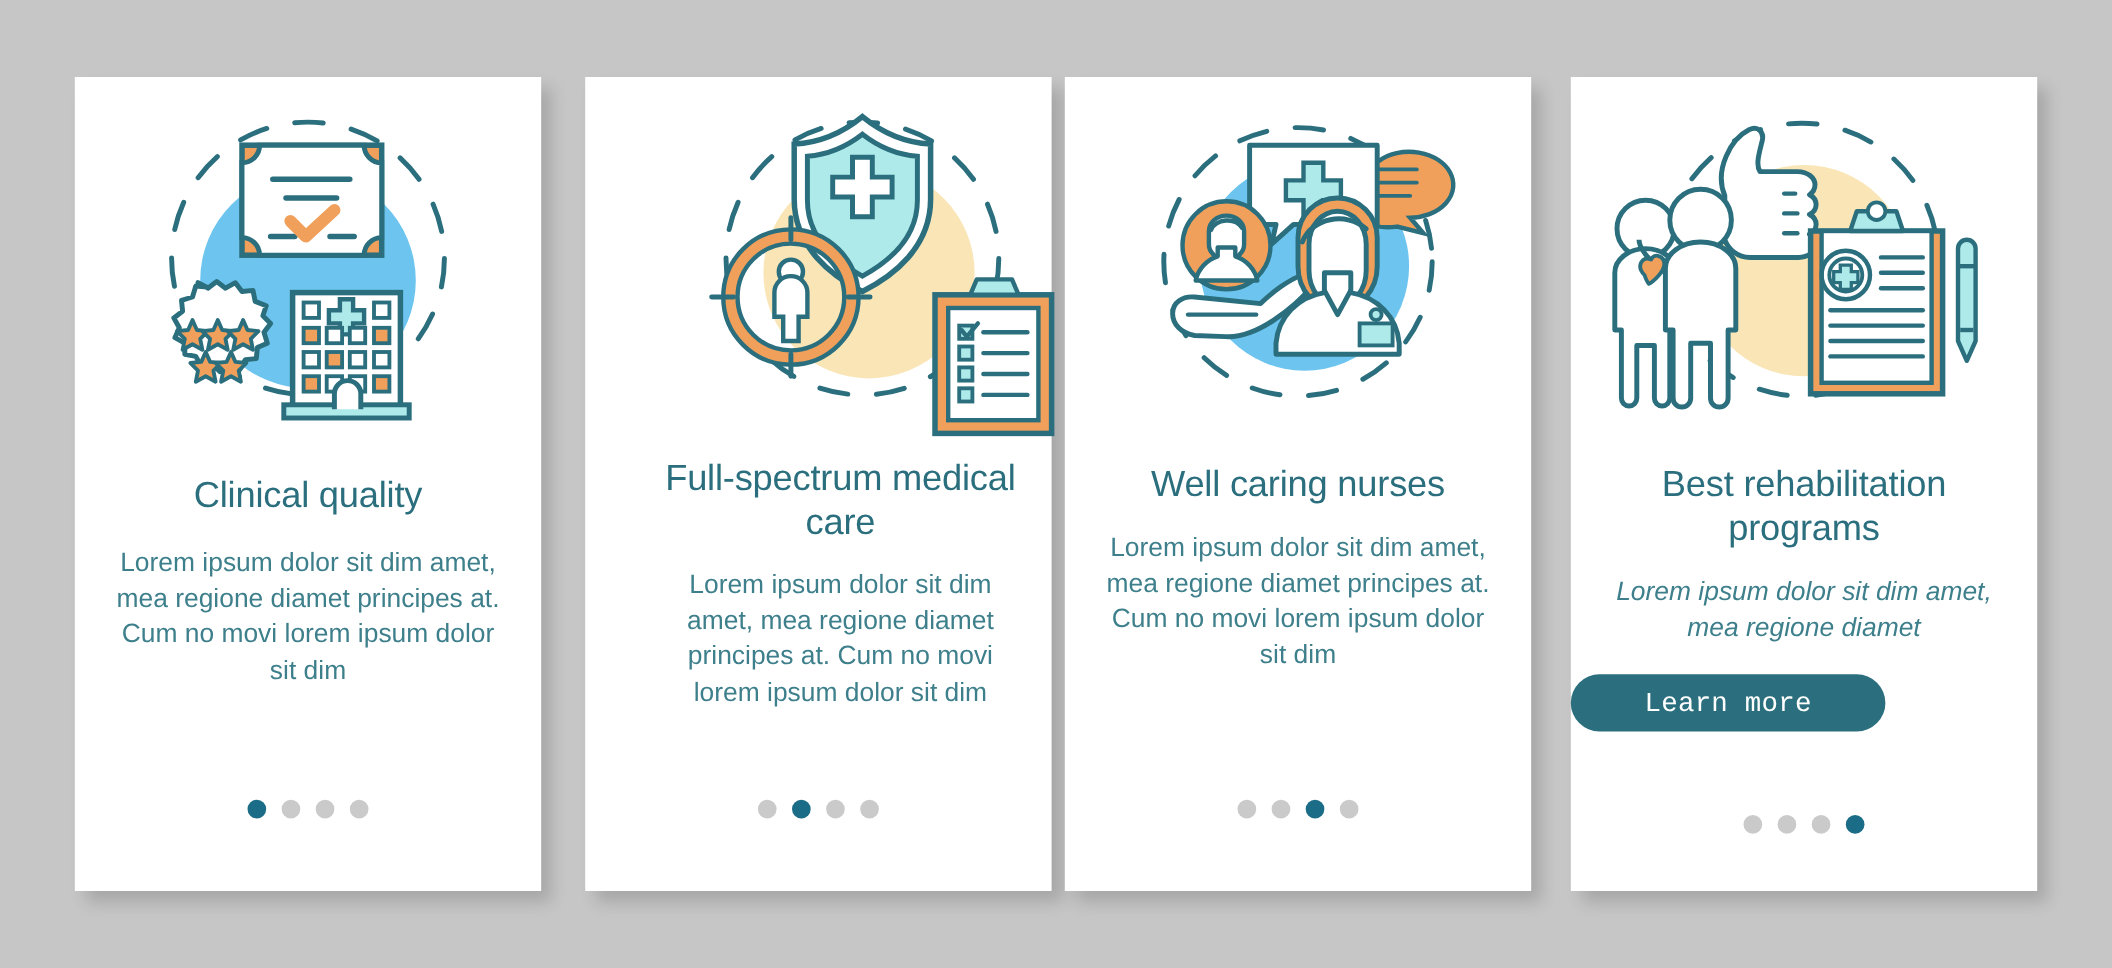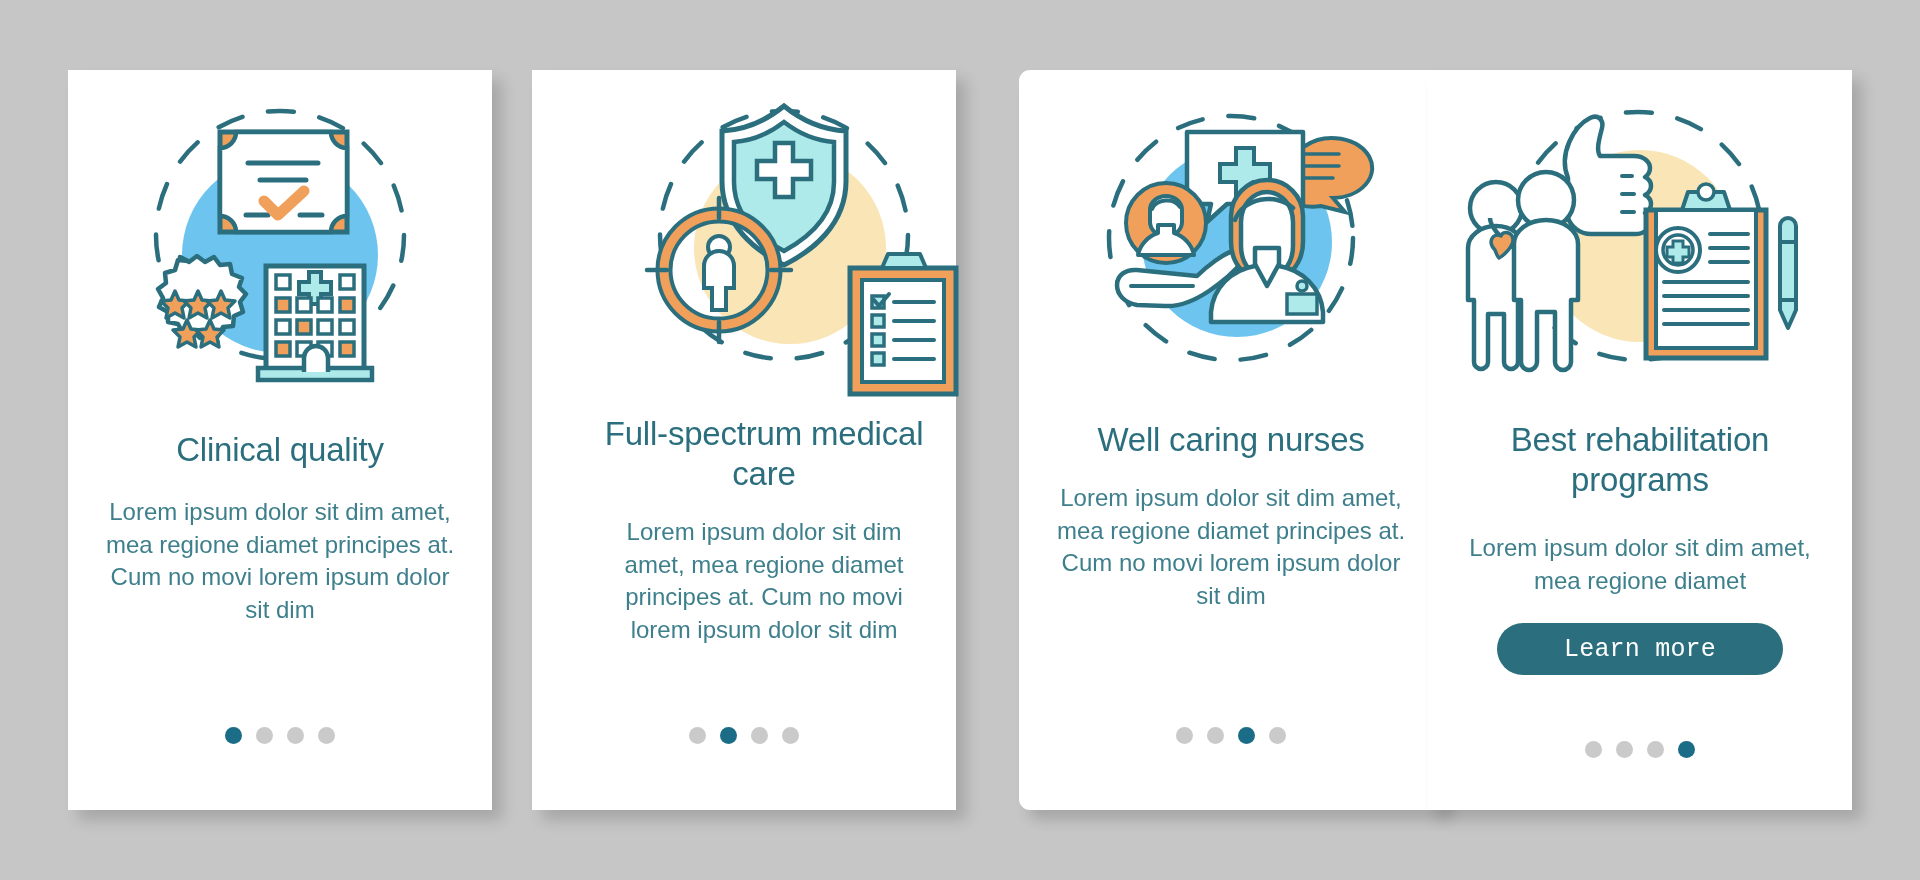--- a/index.html
+++ b/index.html
@@ -15,25 +15,24 @@
   }
   .card{
     position:absolute;
     top:70px;
     width:424px;
     height:740px;
     background:#ffffff;
     box-shadow: 10px 10px 14px rgba(0,0,0,0.16);
     display:flex;
     flex-direction:column;
-    align-items:center;
   }
   .card.c1{ left:68px; }
   .card.c2{ left:532px;padding-left:40px; }
-  .card.c3{ left:1019px;border-radius:11px; }
+  .card.c3{ left:968px; }
   .card.c4{ left:1428px; }
 
   .illus{
     width:100%;
     height:330px;
     position:relative;
     flex:0 0 auto;
   }
   .illus svg{ display:block; position:absolute; left:0; top:0; }
 
@@ -55,21 +54,21 @@
     color:#3e7f8c;
     font-size:24px;
     line-height:32.5px;
     text-align:center;
     padding:0 30px;
     font-weight:400;
   }
   .c1 .body{ margin-top:26px; }
   .c2 .body{ margin-top:22px; }
   .c3 .body{ margin-top:22px; }
-  .c4 .body{ margin-top:32px; }
+  .c4 .body{ margin-top:22px;font-style:italic; }
 
   .btn{
     margin-top:26px;
     background:#2b6f7e;
     color:#ffffff;
     border:none;
     border-radius:26px;
     width:286px;
     height:52px;
     font-size:25px;

